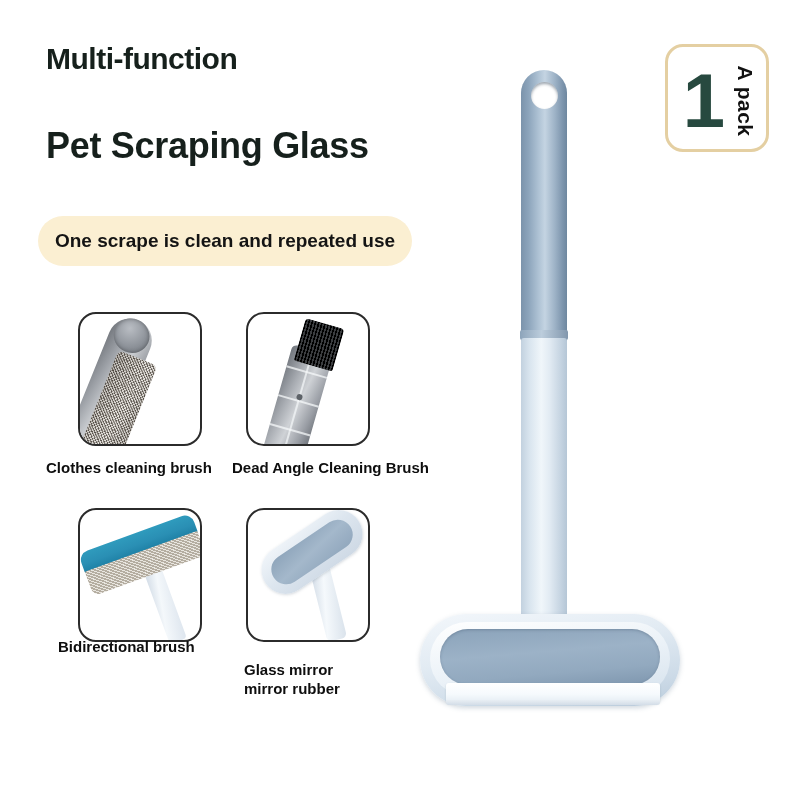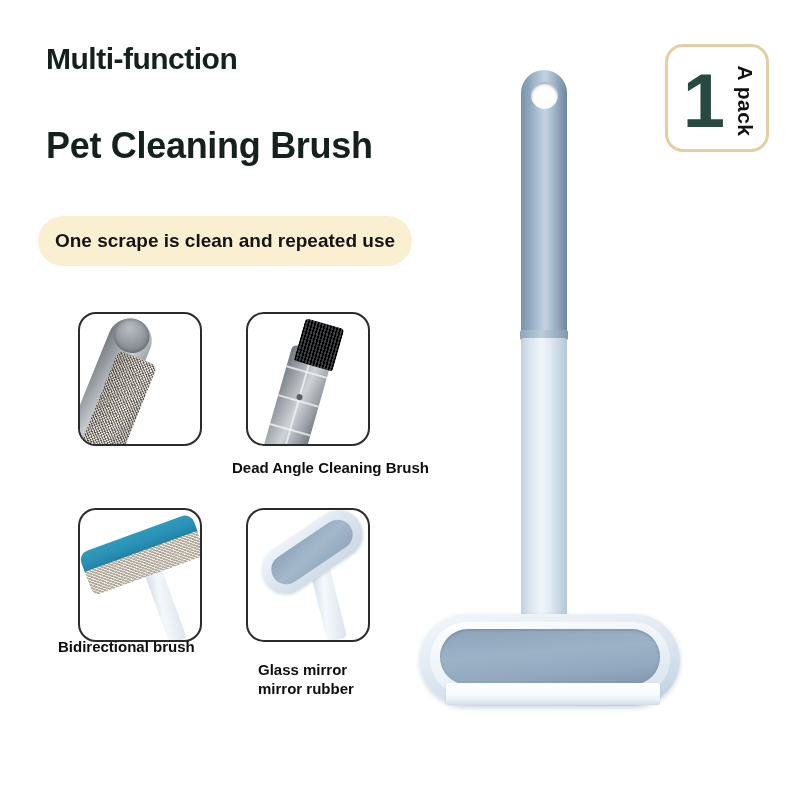--- a/index.html
+++ b/index.html
@@ -130,21 +130,21 @@
     position: absolute;
     font-size: 15px;
     font-weight: bold;
     color: #0e0e0e;
     white-space: nowrap;
     line-height: 1.28;
   }
   .cap-1 { left: 46px;  top: 458px; }
   .cap-2 { left: 232px; top: 458px; }
   .cap-3 { left: 58px;  top: 637px; }
-  .cap-4 { left: 258px; top: 660px; white-space: normal; width: 130px; }
+  .cap-4 { left: 244px; top: 660px; white-space: normal; width: 130px; }
 
   
   .lint-wrap {
     position: absolute;
     left: 0; top: 0; width: 100%; height: 100%;
   }
   .lint-body {
     position: absolute;
     left: 36px;
     top: 6px;
@@ -401,40 +401,41 @@
     border-radius: 0 0 3px 3px;
     background: linear-gradient(180deg, #e8eef4 0%, #d3dde7 100%);
   }
 </style>
 </head>
 <body>
 
 <div id="page">
 
   <div class="title-main">Multi-function</div>
-  <div class="title-sub">Pet Cleaning Brush</div>
+  <div class="title-sub">Pet Scraping Glass</div>
 
   <div class="tagline-pill">
     <div class="tagline-text">One scrape is clean and repeated use</div>
   </div>
 
   <div class="pack-badge">
     <div class="pack-number">1</div>
     <div class="pack-label">
       <span>A pack</span>
     </div>
   </div>
 
   <div class="feature-card card-1">
     <div class="lint-wrap">
       <div class="lint-body"></div>
       <div class="lint-mesh"></div>
       <div class="lint-cap"></div>
     </div>
   </div>
+  <div class="card-caption cap-1">Clothes cleaning brush</div>
 
   <div class="feature-card card-2">
     <div class="lint-wrap">
       <div class="db-handle">
         <div class="db-center"></div>
         <div class="db-rib" style="top:22px"></div>
         <div class="db-rib" style="top:52px"></div>
         <div class="db-rib" style="top:82px"></div>
         <div class="db-dot"></div>
       </div>

